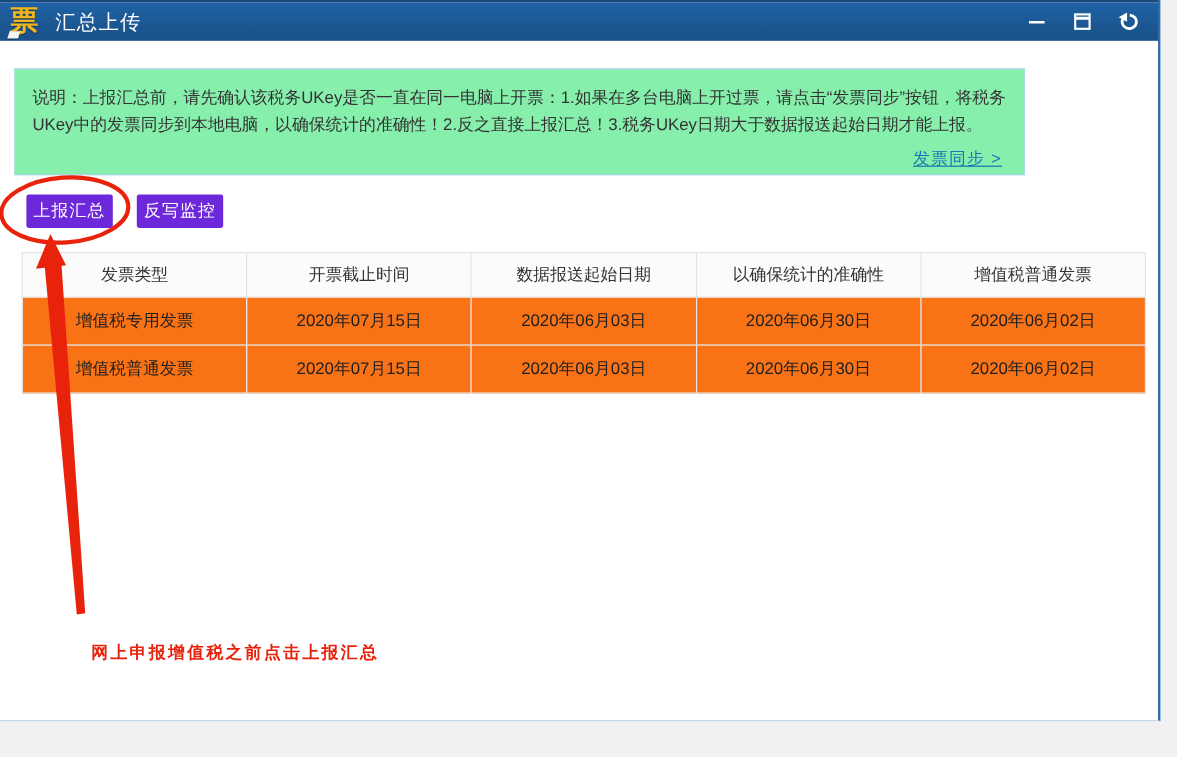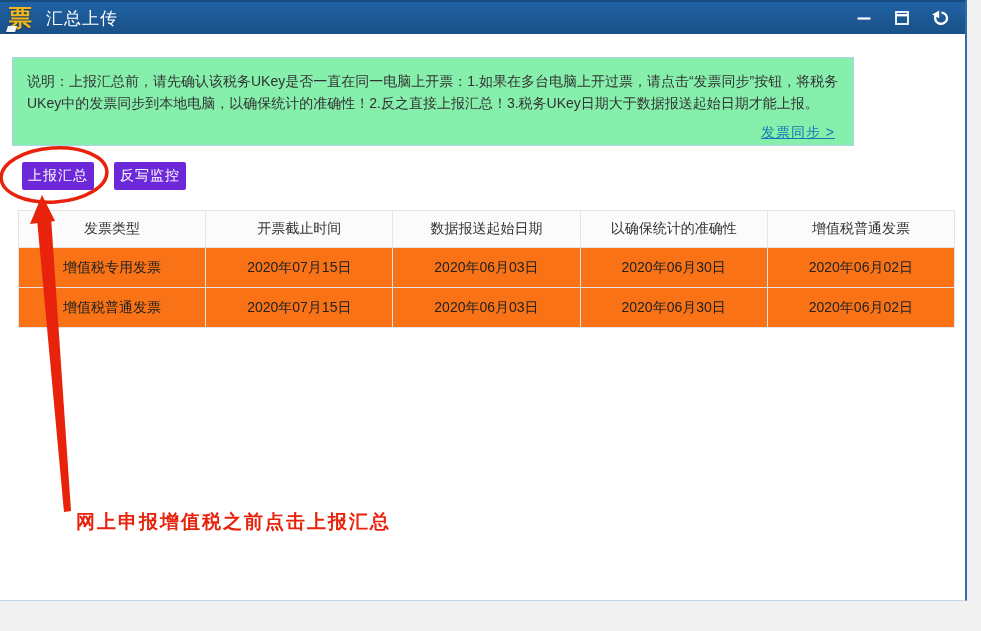--- a/index.html
+++ b/index.html
@@ -99,22 +99,22 @@
   .data-table td {
     height: 40px; background: #f97316; color: #222222;
   }
   
   .overlay {
     position: absolute; left: 0; top: 0;
     width: 981px; height: 631px;
     pointer-events: none;
   }
   .annotation-note {
-    position: absolute; left: 76px; top: 509px;
-    color: #e8220b; font-size: 19px; font-weight: bold;
+    position: absolute; left: 76px; top: 535px;
+    color: #e8220b; font-size: 14px; font-weight: bold;
     letter-spacing: 2px;
     pointer-events: none;
   }
 </style>
 </head>
 <body>
 
 <div class="window">
 
   <div class="titlebar">

